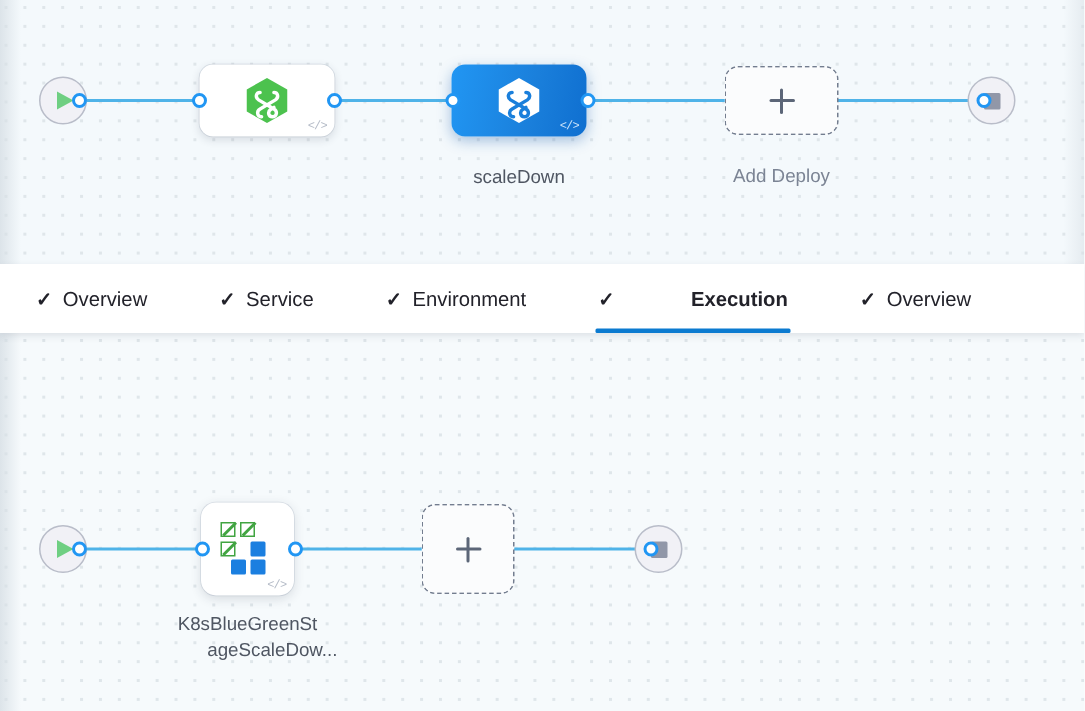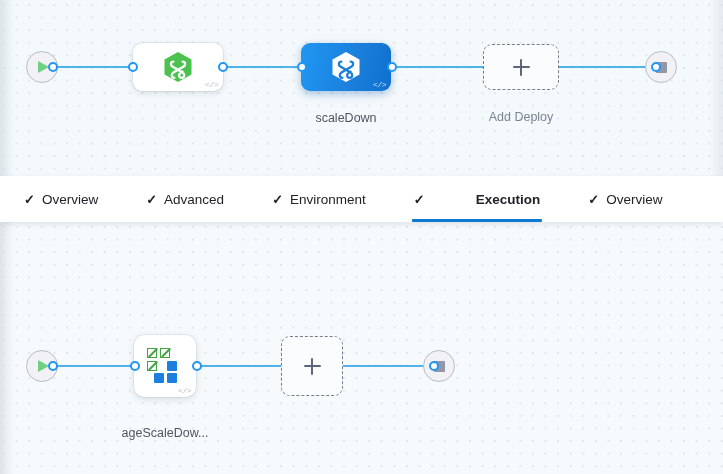--- a/index.html
+++ b/index.html
@@ -332,21 +332,21 @@
   </div>
 
   <div id="tabbar">
     <div class="tabs-inner">
       <div class="tab">
         <span class="check">✓</span>
         <span class="tlabel">Overview</span>
       </div>
       <div class="tab">
         <span class="check">✓</span>
-        <span class="tlabel">Advanced</span>
+        <span class="tlabel">Service</span>
       </div>
       <div class="tab">
         <span class="check">✓</span>
         <span class="tlabel">Environment</span>
       </div>
       <div class="tab active">
         <span class="check">✓</span>
         <span class="tlabel">Execution</span>
       </div>
       <div class="tab">
@@ -375,21 +375,22 @@
         <div class="gsq green" style="left:13px; top:0px;"></div>
         <div class="gsq green" style="left:0px;  top:13px;"></div>
         <div class="gsq blue" style="left:20px; top:13px;"></div>
         <div class="gsq blue" style="left:7px;  top:25px;"></div>
         <div class="gsq blue" style="left:20px; top:25px;"></div>
       </div>
       <span class="code-badge">&lt;/&gt;</span>
     </div>
     <div class="port" style="left:130px; top:139px;"></div>
     <div class="port" style="left:192px; top:139px;"></div>
-    <div class="node-label wrap" style="left:105px; top:203px; width:120px;">ageScaleDow...</div>
+    <div class="node-label wrap" style="left:105px; top:186px; width:120px;">K8sBlueGreenSt</div>
+    <div class="node-label wrap" style="left:105px; top:203px; width:120px;text-align:right;">ageScaleDow...</div>
 
     <div class="add-node" style="left:281px; top:114px; width:62px; height:60px;">
       <div class="plus"></div>
     </div>
 
     <div class="port" style="left:429px; top:139px;"></div>
     <div class="terminal" style="left:423px; top:128px;">
       <div class="stop-sq"></div>
     </div>
   </div>

